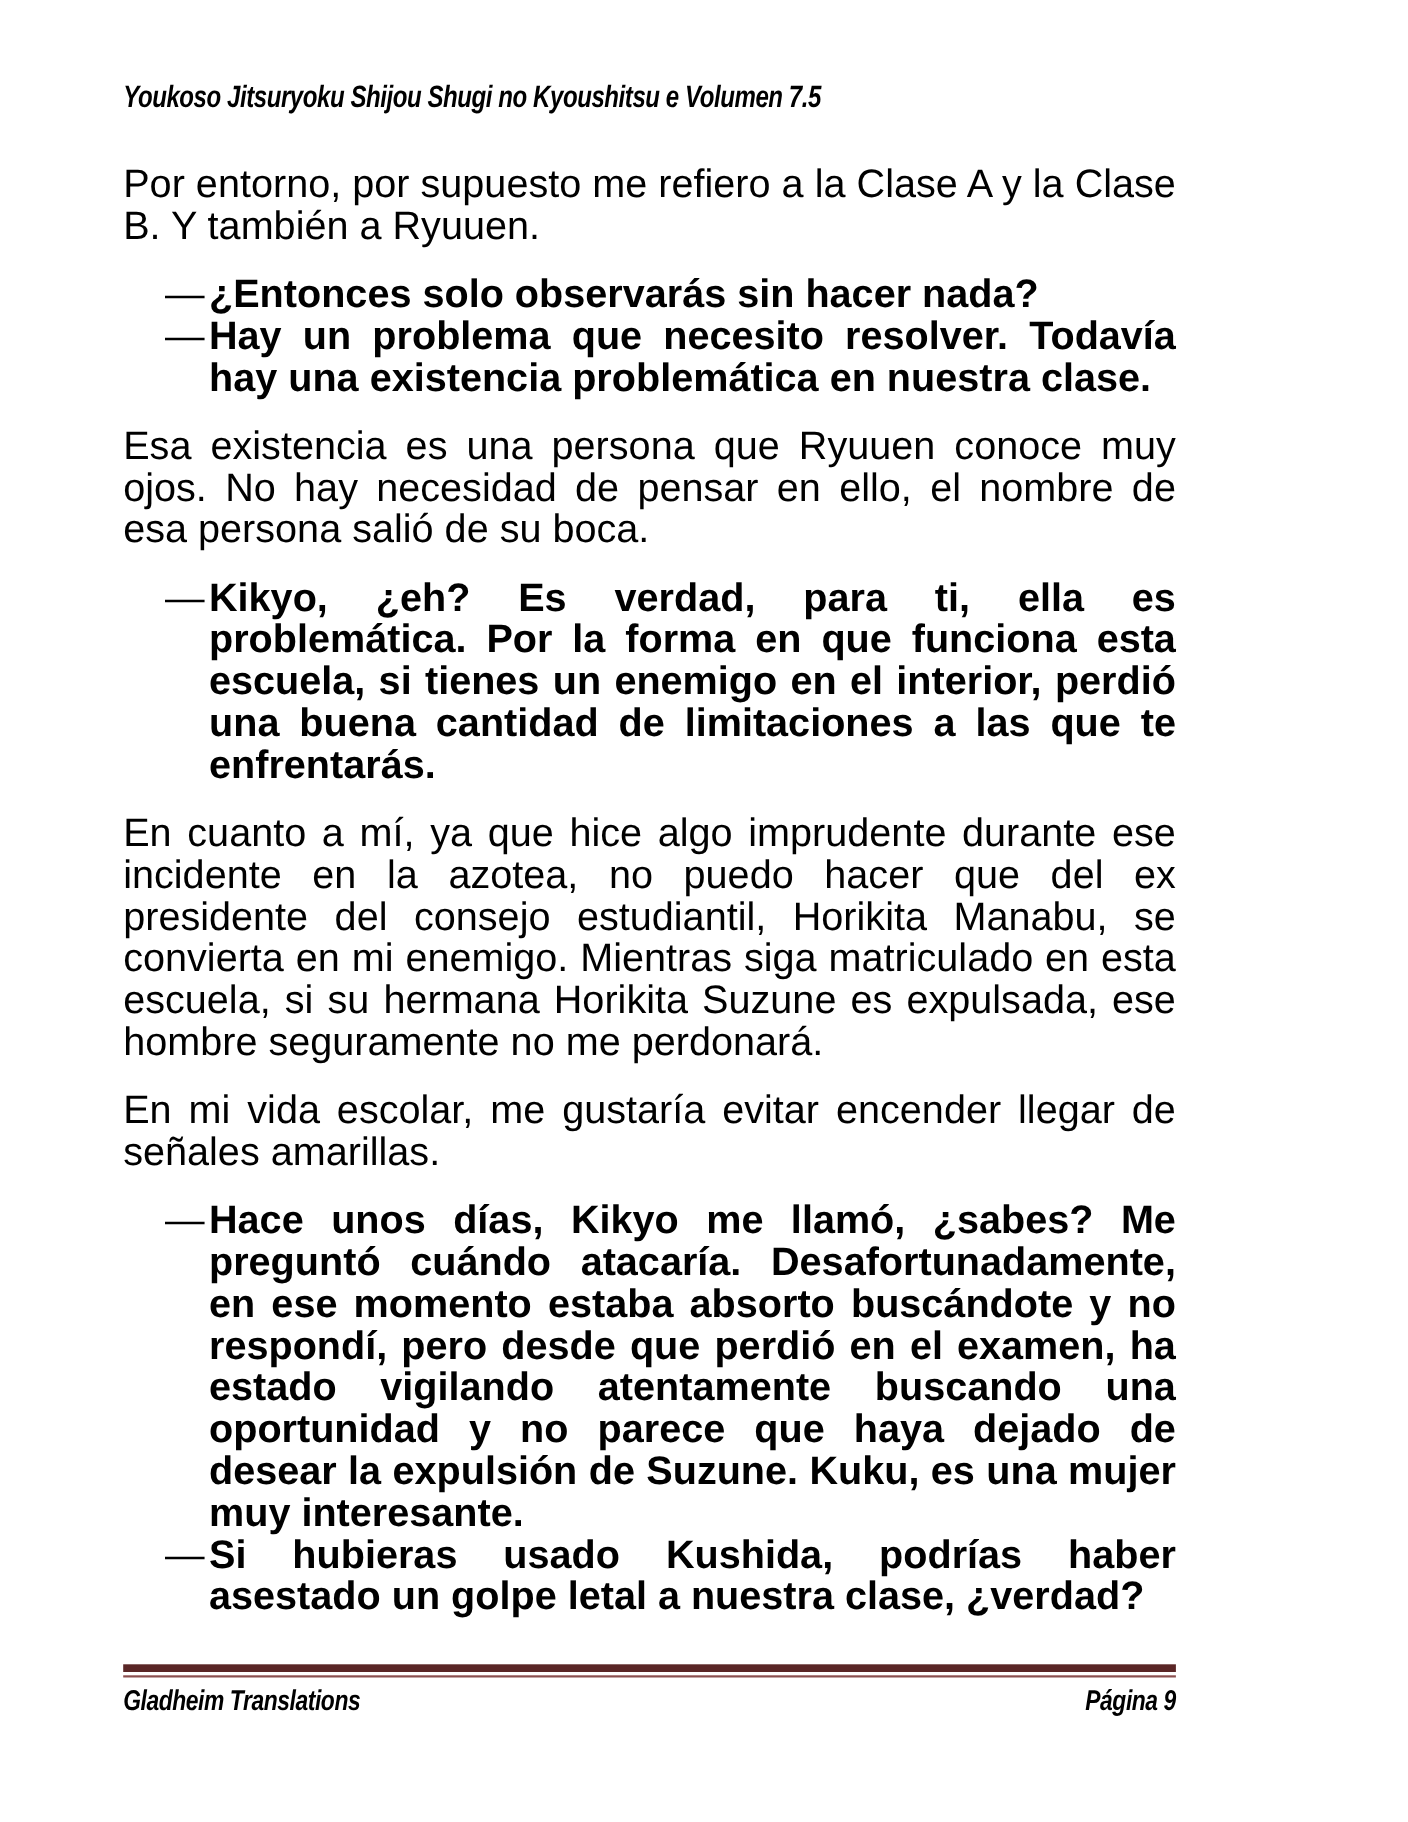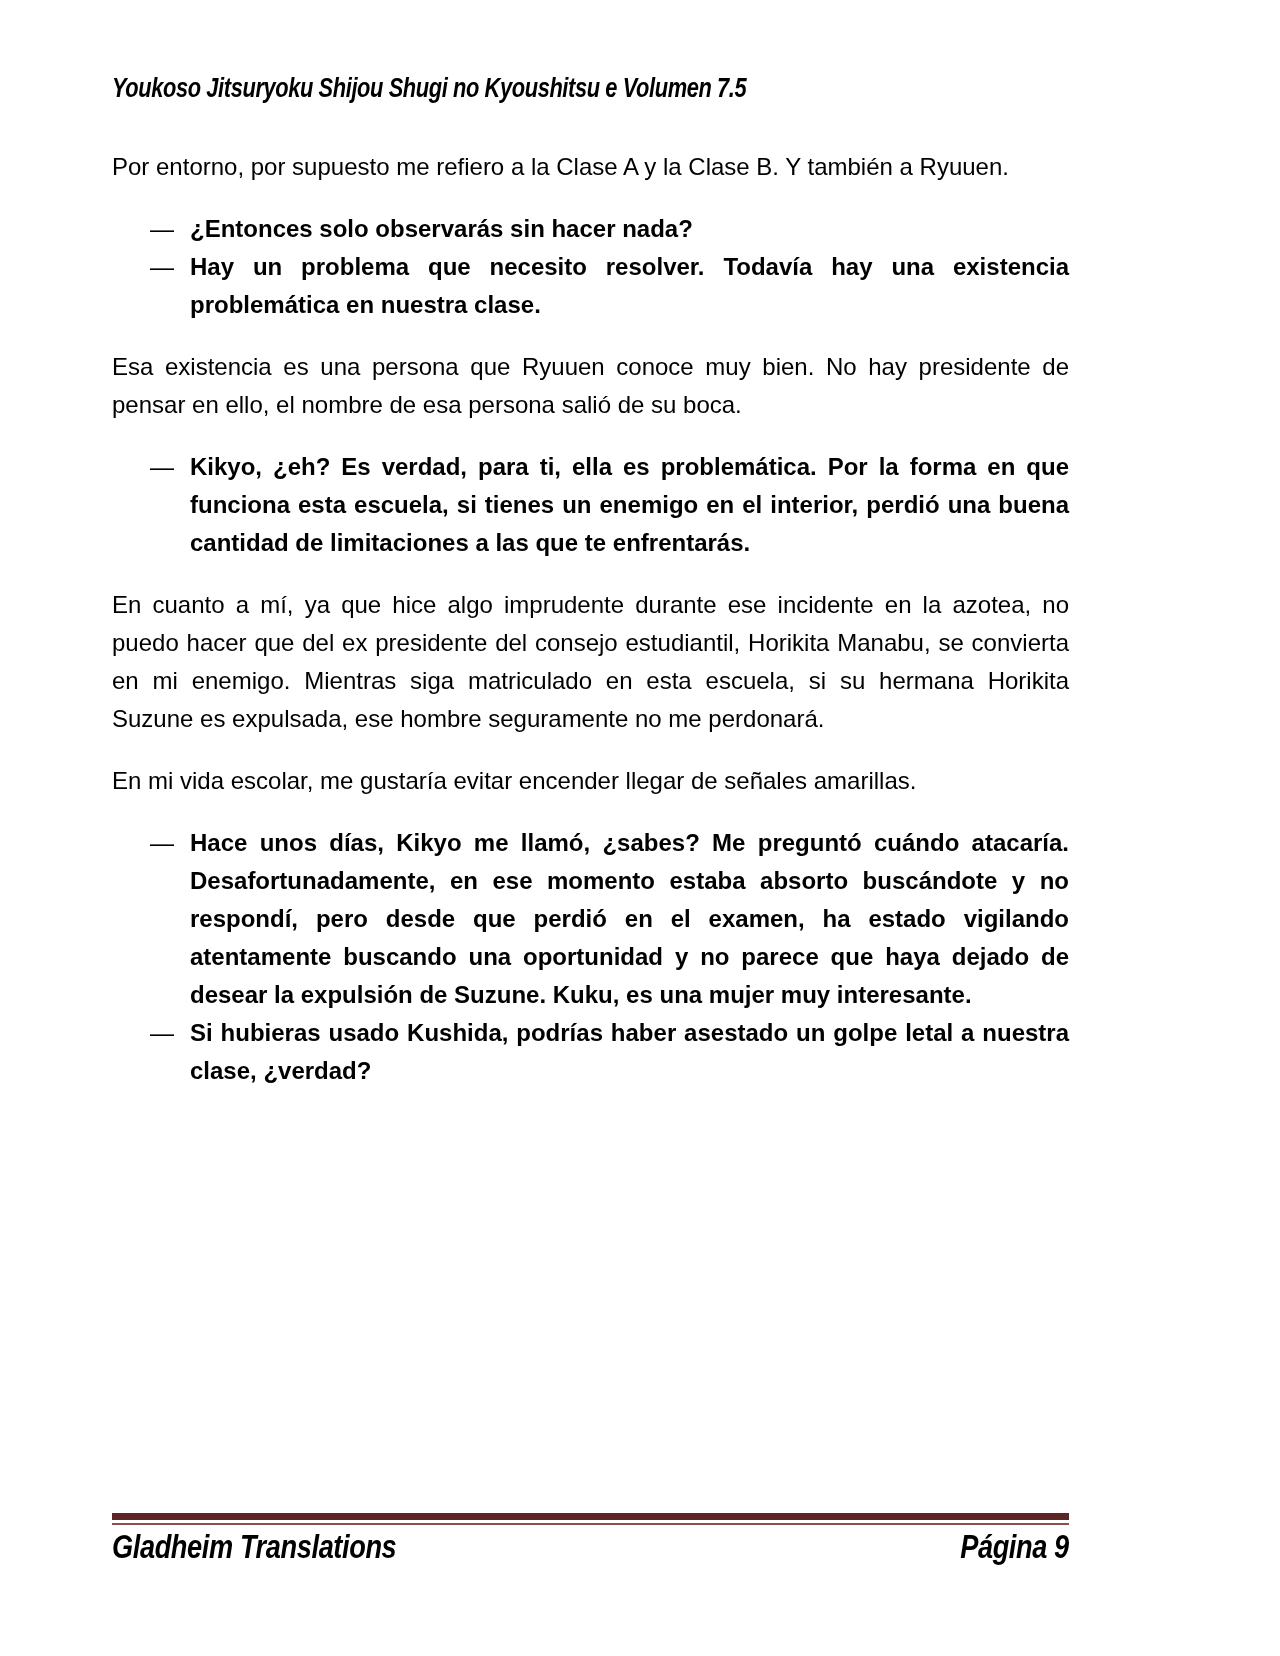--- a/index.html
+++ b/index.html
@@ -23,21 +23,21 @@
     display: inline-block;
     transform: scaleX(0.78);
     transform-origin: left center;
     font-weight: bold;
     font-style: italic;
     font-size: 28px;
     letter-spacing: -0.5px;
   }
   .doc-body {
     margin-top: 44px;
-    font-size: 24px;
+    font-size: 36px;
     line-height: 38px;
   }
   .para {
     margin: 0 0 24px 0;
     text-align: justify;
   }
   .dialogue-group { margin: 0 0 24px 0; }
   .dialogue-line { display: flex; margin-left: 38px; }
   .dlg-dash {
     flex: 0 0 40px;
@@ -57,21 +57,21 @@
   .footer-rule-thick { height: 7px; }
   .footer-rule-gap { height: 3px; background: #ffffff; }
   .footer-rule-thin { height: 2px; }
   .footer-row {
     margin-top: 6px;
     display: flex;
     justify-content: space-between;
     align-items: baseline;
     font-weight: bold;
     font-style: italic;
-    font-size: 34px;
+    font-size: 26px;
     line-height: 30px;
     white-space: nowrap;
   }
   .footer-left-text {
     display: inline-block;
     transform: scaleX(0.8);
     transform-origin: left center;
     letter-spacing: -0.5px;
   }
   .footer-right-text {
@@ -98,21 +98,21 @@
       <div class="dialogue-line">
         <span class="dlg-dash">—</span>
         <span class="dlg-text">¿Entonces solo observarás sin hacer nada?</span>
       </div>
       <div class="dialogue-line">
         <span class="dlg-dash">—</span>
         <span class="dlg-text">Hay un problema que necesito resolver. Todavía hay una existencia problemática en nuestra clase.</span>
       </div>
     </div>
 
-    <p class="para">Esa existencia es una persona que Ryuuen conoce muy bien. No hay presidente de pensar en ello, el nombre de esa persona salió de su boca.</p>
+    <p class="para">Esa existencia es una persona que Ryuuen conoce muy ojos. No hay necesidad de pensar en ello, el nombre de esa persona salió de su boca.</p>
 
     <div class="dialogue-group">
       <div class="dialogue-line">
         <span class="dlg-dash">—</span>
         <span class="dlg-text">Kikyo, ¿eh? Es verdad, para ti, ella es problemática. Por la forma en que funciona esta escuela, si tienes un enemigo en el interior, perdió una buena cantidad de limitaciones a las que te enfrentarás.</span>
       </div>
     </div>
 
 
 

